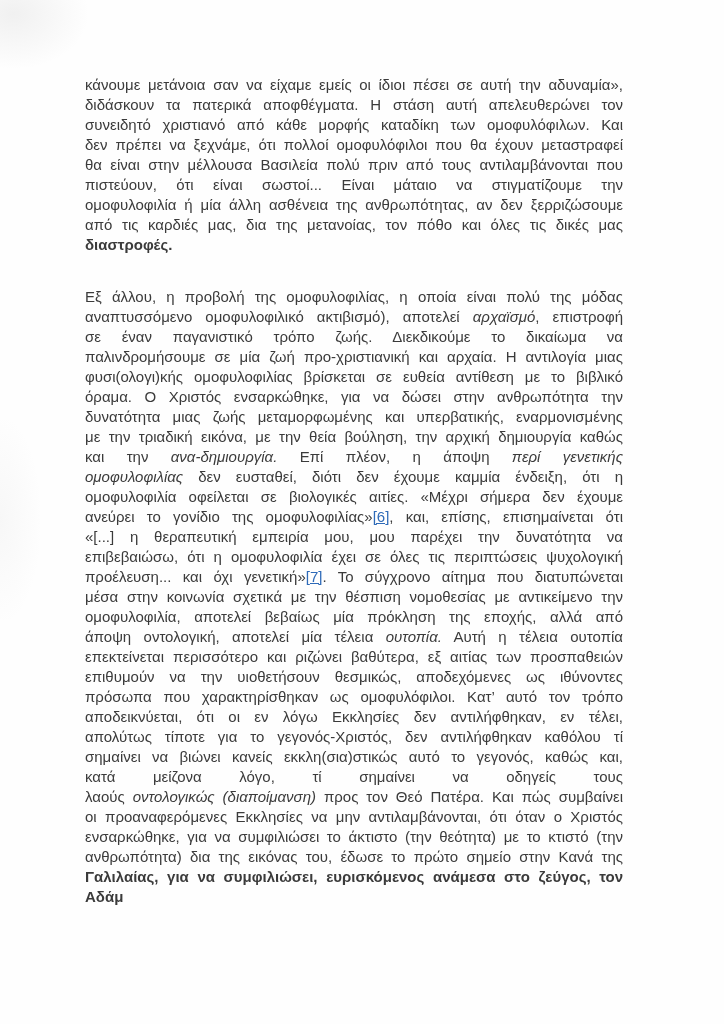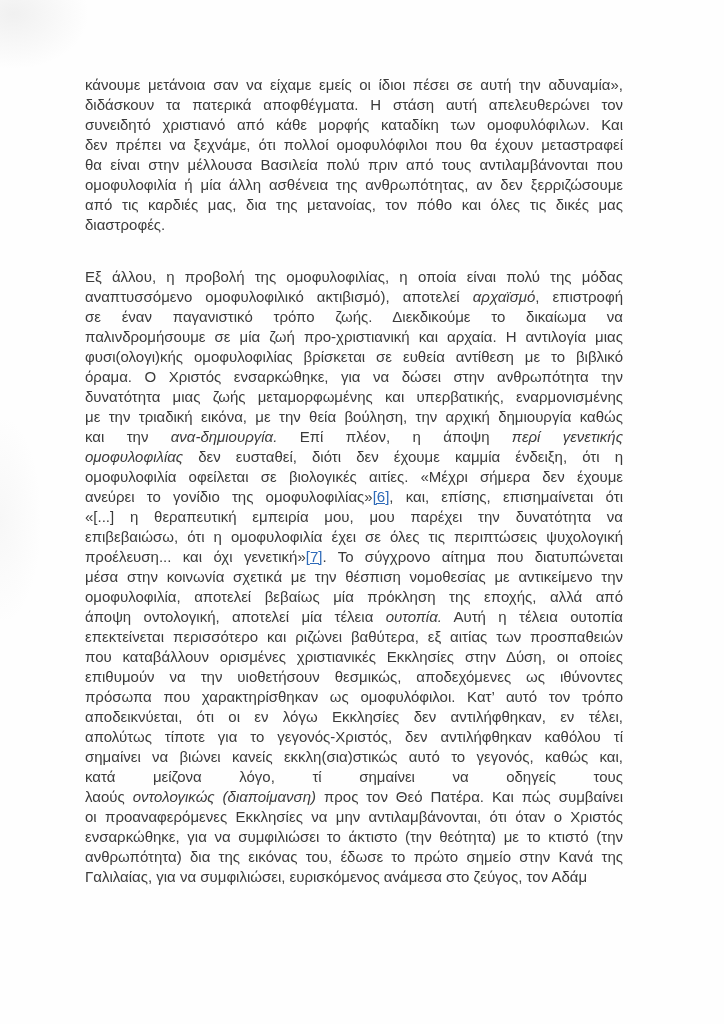--- a/index.html
+++ b/index.html
@@ -48,20 +48,21 @@
   }
   .paragraph { margin: 0; }
   .paragraph + .paragraph { margin-top: 32px; }
   .line {
     text-align: justify;
     text-align-last: justify;
   }
   .line.last {
     text-align: justify;
     text-align-last: left;
+    font-weight: bold;
   }
   .italic { font-style: italic; }
   a.footnote-ref {
     color: #2e6ab8;
     text-decoration: underline;
     cursor: pointer;
   }
 </style>
 </head>
 <body>
@@ -69,20 +70,21 @@
 <div class="page">
   <div class="artifact-tl"></div>
   <div class="artifact-edge"></div>
   <div class="doc-body" style="color: rgb(59, 59, 59);">
       <div class="paragraph">
         <div class="line"><span>κάνουμε μετάνοια σαν να είχαμε εμείς οι ίδιοι πέσει σε αυτή την αδυναμία»,</span></div>
         <div class="line"><span>διδάσκουν τα πατερικά αποφθέγματα. Η στάση αυτή απελευθερώνει τον</span></div>
         <div class="line"><span>συνειδητό χριστιανό από κάθε μορφής καταδίκη των ομοφυλόφιλων. Και</span></div>
         <div class="line"><span>δεν πρέπει να ξεχνάμε, ότι πολλοί ομοφυλόφιλοι που θα έχουν μεταστραφεί</span></div>
         <div class="line"><span>θα είναι στην μέλλουσα Βασιλεία πολύ πριν από τους αντιλαμβάνονται που</span></div>
+        <div class="line"><span>πιστεύουν, ότι είναι σωστοί... Είναι μάταιο να στιγματίζουμε την</span></div>
         <div class="line"><span>ομοφυλοφιλία ή μία άλλη ασθένεια της ανθρωπότητας, αν δεν ξερριζώσουμε</span></div>
         <div class="line"><span>από τις καρδιές μας, δια της μετανοίας, τον πόθο και όλες τις δικές μας</span></div>
         <div class="line last"><span>διαστροφές.</span></div>
       </div>
       <div class="paragraph">
         <div class="line"><span>Εξ άλλου, η προβολή της ομοφυλοφιλίας, η οποία είναι πολύ της μόδας</span></div>
         <div class="line"><span>αναπτυσσόμενο ομοφυλοφιλικό ακτιβισμό), αποτελεί </span><span class="italic">αρχαϊσμό</span><span>, επιστροφή</span></div>
         <div class="line"><span>σε έναν παγανιστικό τρόπο ζωής. Διεκδικούμε το δικαίωμα να</span></div>
         <div class="line"><span>παλινδρομήσουμε σε μία ζωή προ-χριστιανική και αρχαία. Η αντιλογία μιας</span></div>
         <div class="line"><span>φυσι(ολογι)κής ομοφυλοφιλίας βρίσκεται σε ευθεία αντίθεση με το βιβλικό</span></div>
@@ -93,21 +95,20 @@
         <div class="line"><span class="italic">ομοφυλοφιλίας</span><span> δεν ευσταθεί, διότι δεν έχουμε καμμία ένδειξη, ότι η</span></div>
         <div class="line"><span>ομοφυλοφιλία οφείλεται σε βιολογικές αιτίες. «Μέχρι σήμερα δεν έχουμε</span></div>
         <div class="line"><span>ανεύρει το γονίδιο της ομοφυλοφιλίας»</span><a href="#" class="footnote-ref" style="color: rgb(46, 106, 184);">[6]</a><span>, και, επίσης, επισημαίνεται ότι</span></div>
         <div class="line"><span>«[...] η θεραπευτική εμπειρία μου, μου παρέχει την δυνατότητα να</span></div>
         <div class="line"><span>επιβεβαιώσω, ότι η ομοφυλοφιλία έχει σε όλες τις περιπτώσεις ψυχολογική</span></div>
         <div class="line"><span>προέλευση... και όχι γενετική»</span><a href="#" class="footnote-ref" style="color: rgb(46, 106, 184);">[7]</a><span>. Το σύγχρονο αίτημα που διατυπώνεται</span></div>
         <div class="line"><span>μέσα στην κοινωνία σχετικά με την θέσπιση νομοθεσίας με αντικείμενο την</span></div>
         <div class="line"><span>ομοφυλοφιλία, αποτελεί βεβαίως μία πρόκληση της εποχής, αλλά από</span></div>
         <div class="line"><span>άποψη οντολογική, αποτελεί μία τέλεια </span><span class="italic">ουτοπία.</span><span> Αυτή η τέλεια ουτοπία</span></div>
         <div class="line"><span>επεκτείνεται περισσότερο και ριζώνει βαθύτερα, εξ αιτίας των προσπαθειών</span></div>
-        <div class="line"><span>που καταβάλλουν ορισμένες χριστιανικές Εκκλησίες στην Δύση, οι οποίες</span></div>
         <div class="line"><span>επιθυμούν να την υιοθετήσουν θεσμικώς, αποδεχόμενες ως ιθύνοντες</span></div>
         <div class="line"><span>πρόσωπα που χαρακτηρίσθηκαν ως ομοφυλόφιλοι. Κατ’ αυτό τον τρόπο</span></div>
         <div class="line"><span>αποδεικνύεται, ότι οι εν λόγω Εκκλησίες δεν αντιλήφθηκαν, εν τέλει,</span></div>
         <div class="line"><span>απολύτως τίποτε για το γεγονός-Χριστός, δεν αντιλήφθηκαν καθόλου τί</span></div>
         <div class="line"><span>σημαίνει να βιώνει κανείς εκκλη(σια)στικώς αυτό το γεγονός, καθώς και,</span></div>
         <div class="line"><span>κατά μείζονα λόγο, τί σημαίνει να οδηγείς τους</span></div>
         <div class="line"><span>λαούς </span><span class="italic">οντολογικώς (διαποίμανση)</span><span> προς τον Θεό Πατέρα. Και πώς συμβαίνει</span></div>
         <div class="line"><span>οι προαναφερόμενες Εκκλησίες να μην αντιλαμβάνονται, ότι όταν ο Χριστός</span></div>
         <div class="line"><span>ενσαρκώθηκε, για να συμφιλιώσει το άκτιστο (την θεότητα) με το κτιστό (την</span></div>
         <div class="line"><span>ανθρωπότητα) δια της εικόνας του, έδωσε το πρώτο σημείο στην Κανά της</span></div>

